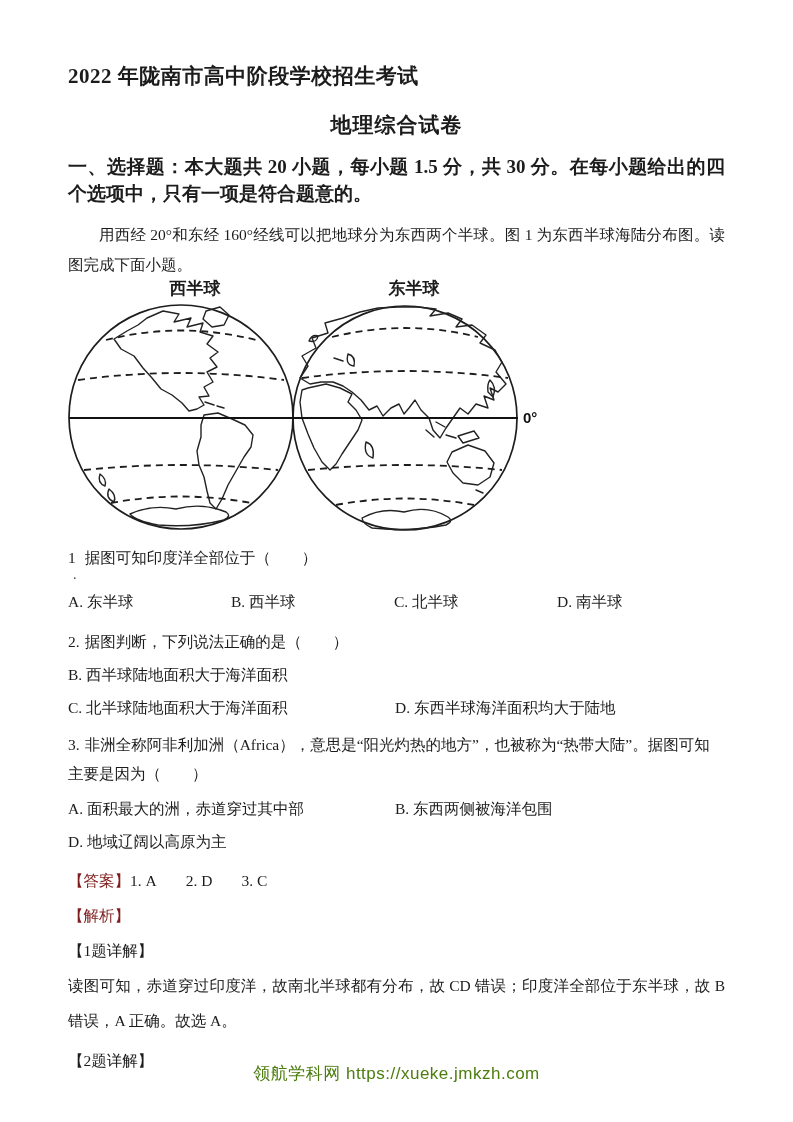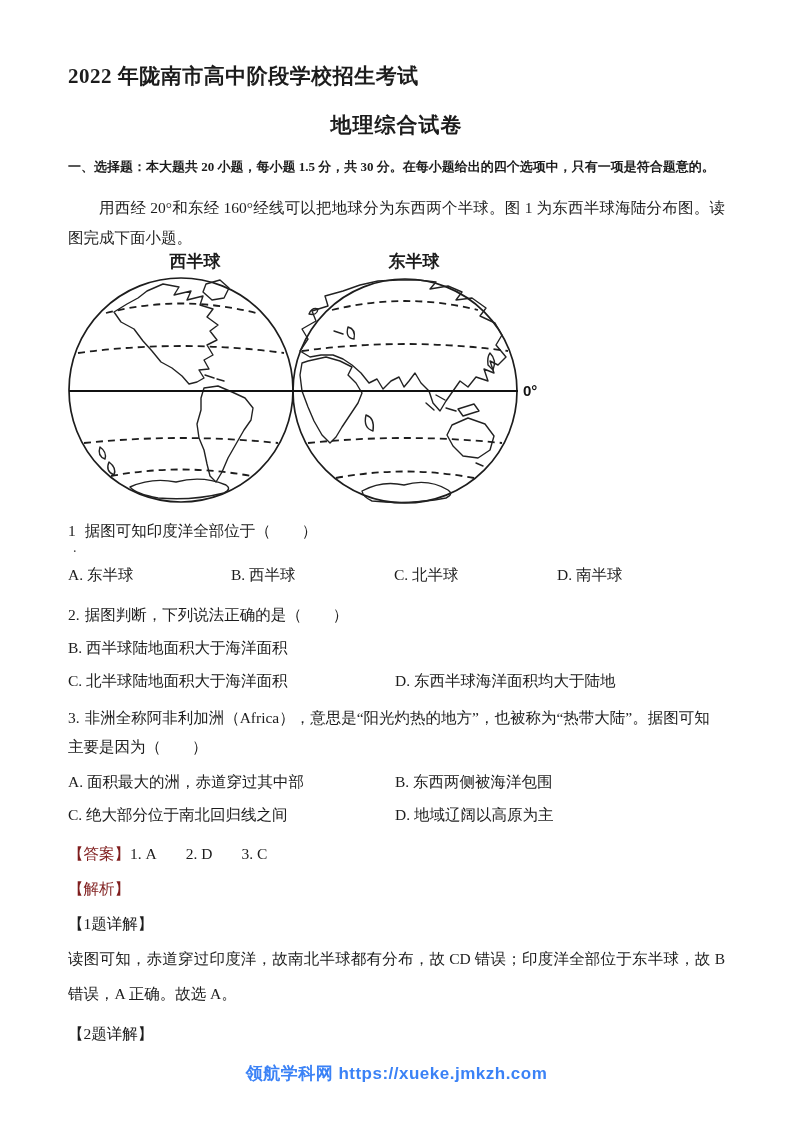--- a/index.html
+++ b/index.html
@@ -7,21 +7,21 @@
     width:793px;height:1122px;
     background:#ffffff;
     position:relative;overflow:hidden;
     font-family:"Liberation Serif","DejaVu Serif",serif;
     color:#1c1c1c;
   }
   .content{padding:62px 68px 0 68px;}
 
   .title{font-size:21px;font-weight:bold;margin:0 0 21px 0;letter-spacing:.5px;}
   .subtitle{font-size:21px;font-weight:bold;text-align:center;margin:0 0 14px 0;letter-spacing:1px;font-family:Liberation Mono, monospace;}
-  .section-heading{font-size:13px;font-weight:bold;line-height:27px;margin:0;text-align:justify;font-family:Liberation Serif, serif;}
+  .section-heading{font-size:19px;font-weight:bold;line-height:27px;margin:0;text-align:justify;font-family:Liberation Serif, serif;}
   .passage{font-size:15.5px;line-height:30px;margin:13px 0 0 0;text-indent:2em;text-align:justify;}
 
   .figure{position:relative;height:262px;margin-top:2px;}
   .map-label{position:absolute;top:-5px;font-weight:bold;font-size:17px;transform:translateX(-50%);white-space:nowrap;}
   .map-label.west{left:127px;}
   .map-label.east{left:346px;}
   svg.map{position:absolute;top:12px;left:-2px;}
   .coast{fill:none;stroke:#222;stroke-width:1.4;stroke-linejoin:round;stroke-linecap:round;}
   .globe{fill:none;stroke:#1d1d1d;stroke-width:1.7;}
   .lat{fill:none;stroke:#1d1d1d;stroke-width:1.8;stroke-dasharray:7 5;}
@@ -42,22 +42,22 @@
 
   .answer-line{font-size:15.5px;line-height:24px;margin-top:15px;}
   .answer-line .item{margin-right:29px;}
   .blue{color:#7f1d1d;}
   .analysis-label{font-size:15.5px;line-height:24px;margin-top:11px;}
   .detail-heading{font-size:15.5px;line-height:24px;margin-top:11px;}
   .detail-text{font-size:15.5px;line-height:35px;margin:5px 0 0 0;text-align:justify;}
 
   .footer{
     position:absolute;top:1062px;left:0;width:100%;
-    text-align:center;font-size:17px;color:#3b82f6;
-    font-family:"Liberation Sans","DejaVu Sans",sans-serif;letter-spacing:.5px;font-weight:bold;
+    text-align:center;font-size:17px;color:#4d7c0f;
+    font-family:"Liberation Sans","DejaVu Sans",sans-serif;letter-spacing:.5px;
   }
 </style>
 </head>
 <body>
 
 <div class="page">
   <div class="content">
 
     <h1 class="title">2022 年陇南市高中阶段学校招生考试</h1>
     <h2 class="subtitle">地理综合试卷</h2>
@@ -133,21 +133,20 @@
     </div>
 
     <div class="q-line q3-stem mt10">
       <span class="q-num tight">3.</span><span>非洲全称阿非利加洲（Africa），意思是“阳光灼热的地方”，也被称为“热带大陆”。据图可知主要是因为（　　）</span>
     </div>
     <div class="opts2">
       <span class="opt">A. 面积最大的洲，赤道穿过其中部</span>
       <span class="opt">B. 东西两侧被海洋包围</span>
     </div>
     <div class="opts2">
-      <span class="opt">C. 绝大部分位于南北回归线之间</span>
       <span class="opt">D. 地域辽阔以高原为主</span>
     </div>
 
     <div class="answer-line">
       <span class="blue">【答案】</span><span class="item">1. A</span><span class="item">2. D</span><span class="item">3. C</span>
     </div>
 
     <div class="analysis-label blue">【解析】</div>
     <div class="detail-heading">【1题详解】</div>
     <p class="detail-text">读图可知，赤道穿过印度洋，故南北半球都有分布，故 CD 错误；印度洋全部位于东半球，故 B 错误，A 正确。故选 A。</p>

